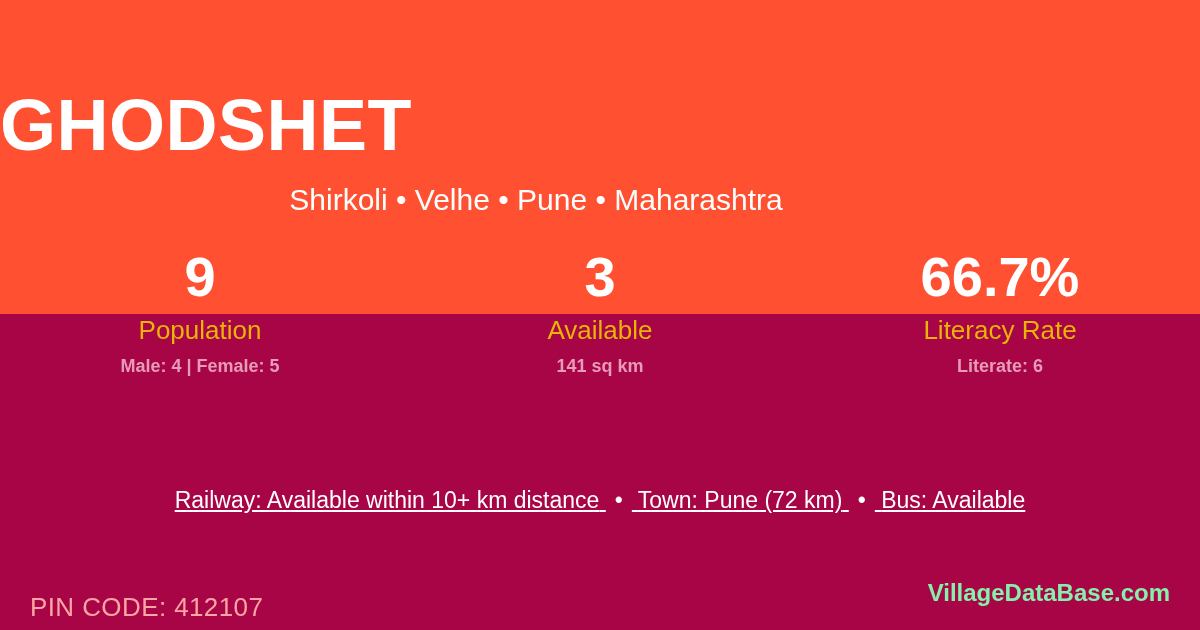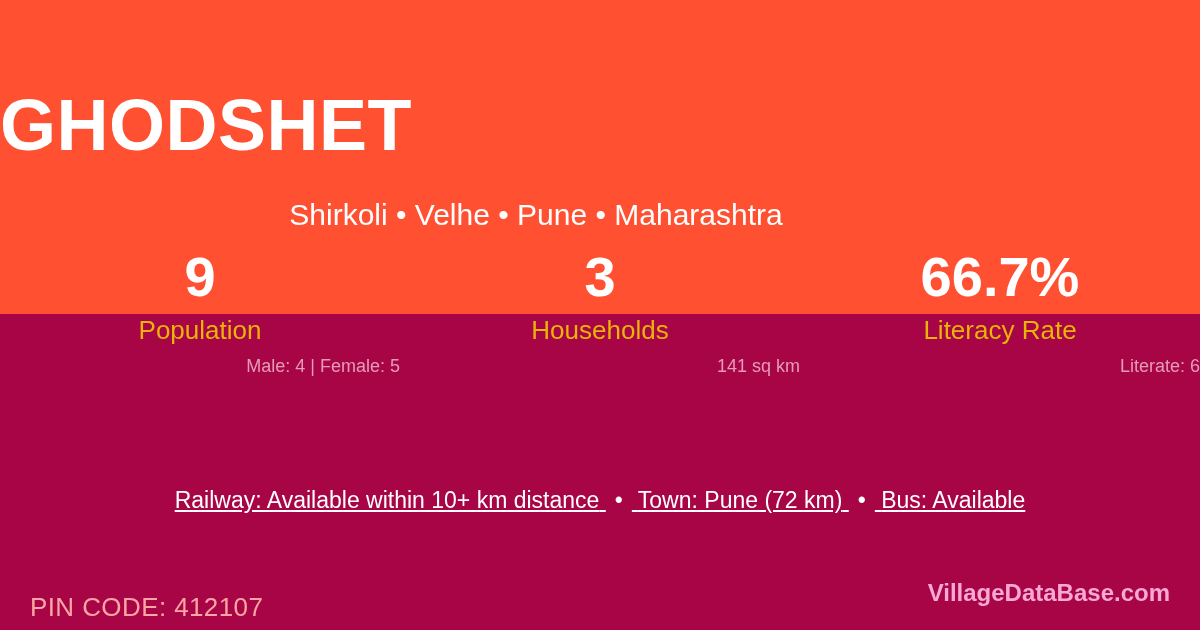--- a/index.html
+++ b/index.html
@@ -51,21 +51,20 @@
     position: absolute;
     left: 0;
     top: 182px;
     width: 1072px;
     text-align: center;
     font-size: 30px;
     line-height: 36px;
     font-weight: normal;
     color: #FFFFFF;
     white-space: nowrap;
-    margin-top: 15px;
   }
 
   
   .stats {
     position: absolute;
     left: 0;
     top: 240px;
     width: 1200px;
     height: 140px;
     display: flex;
@@ -90,24 +89,23 @@
     line-height: 32px;
     font-weight: normal;
     color: #eab308;
     white-space: nowrap;
   }
   .stat-sub {
     margin-top: 9px;
     height: 22px;
     font-size: 18px;
     line-height: 22px;
-    font-weight: normal;
+    font-weight: bold;
     color: #E79BB8;
     white-space: nowrap;
-    text-align: right;
   }
 
   
   .infobar {
     position: absolute;
     left: 0;
     top: 486px;
     width: 1200px;
     text-align: center;
     font-size: 23px;
@@ -141,21 +139,21 @@
     letter-spacing: 0.4px;
     white-space: nowrap;
   }
   .watermark {
     position: absolute;
     right: 30px;
     top: 4px;
     font-size: 24px;
     line-height: 30px;
     font-weight: bold;
-    color: #f9a8d4;
+    color: #86efac;
     white-space: nowrap;
   }
 </style>
 </head>
 <body>
 
 <div class="card">
 
   <div class="hero">
     <div class="village-title">GHODSHET</div>
@@ -165,21 +163,21 @@
   <div class="stats">
 
     <div class="stat">
       <div class="stat-value">9</div>
       <div class="stat-label">Population</div>
       <div class="stat-sub">Male: 4 | Female: 5</div>
     </div>
 
     <div class="stat">
       <div class="stat-value">3</div>
-      <div class="stat-label">Households</div>
+      <div class="stat-label">Available</div>
       <div class="stat-sub">141 sq km</div>
     </div>
 
     <div class="stat">
       <div class="stat-value">66.7%</div>
       <div class="stat-label">Literacy Rate</div>
       <div class="stat-sub">Literate: 6</div>
     </div>
 
   </div>

